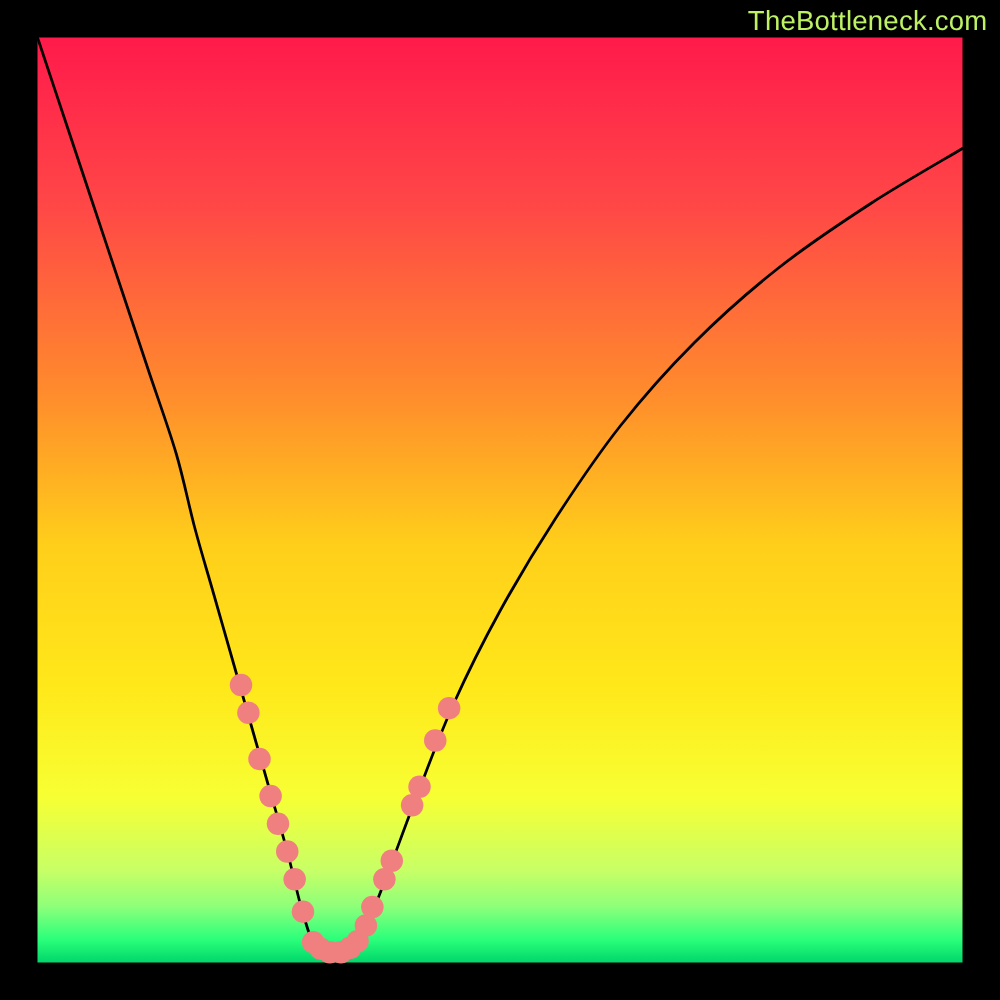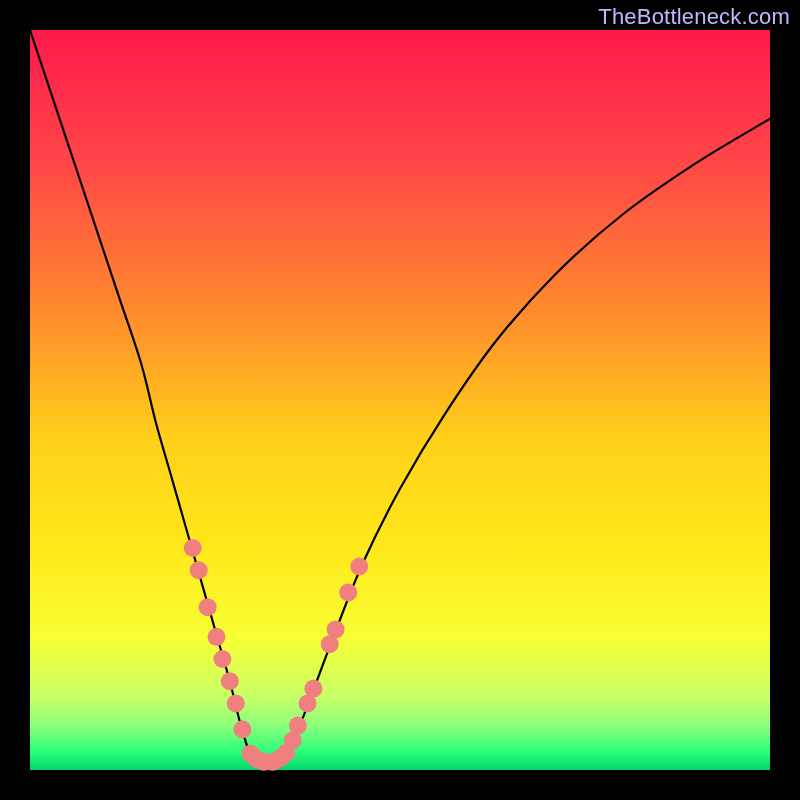--- a/index.html
+++ b/index.html
@@ -14,21 +14,21 @@
   .frame {
     position: relative;
     width: 800px;
     height: 800px;
     background: #000;
   }
   .watermark {
     position: absolute;
     top: 4px;
     right: 10px;
-    color: #c4b5fd;
+    color: #bef264;
     font-size: 22px;
     font-weight: 500;
     letter-spacing: 0.2px;
     z-index: 5;
     user-select: none;
   }
   svg {
     display: block;
   }
 </style>

